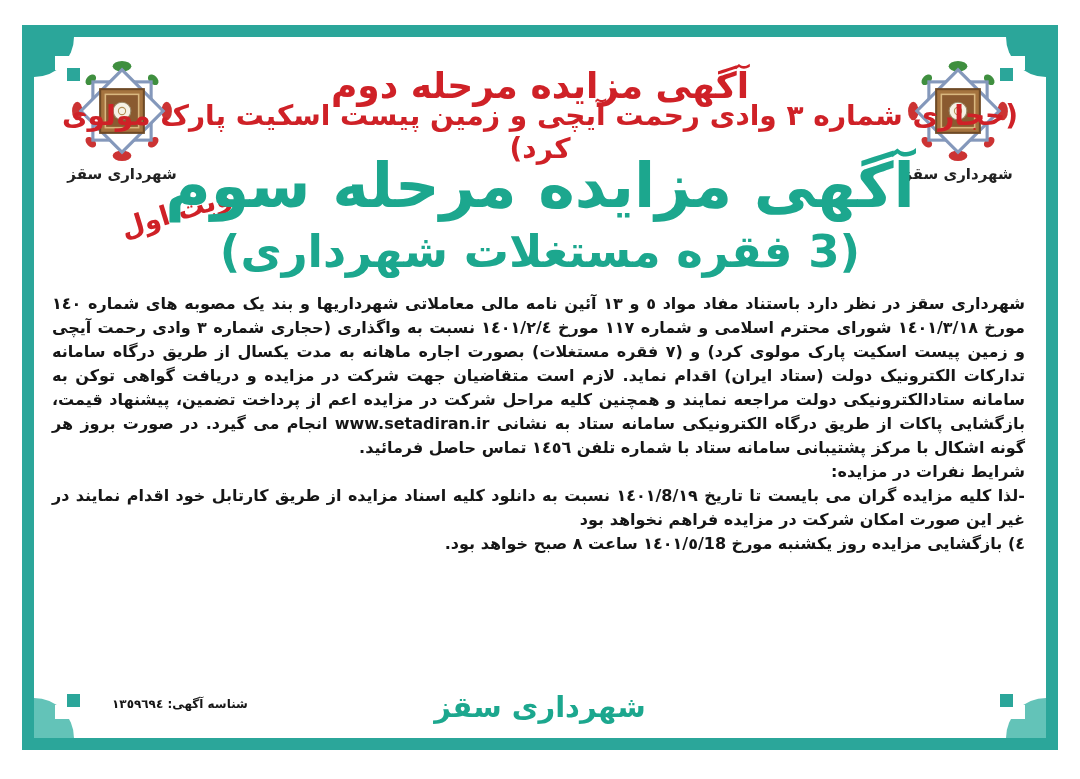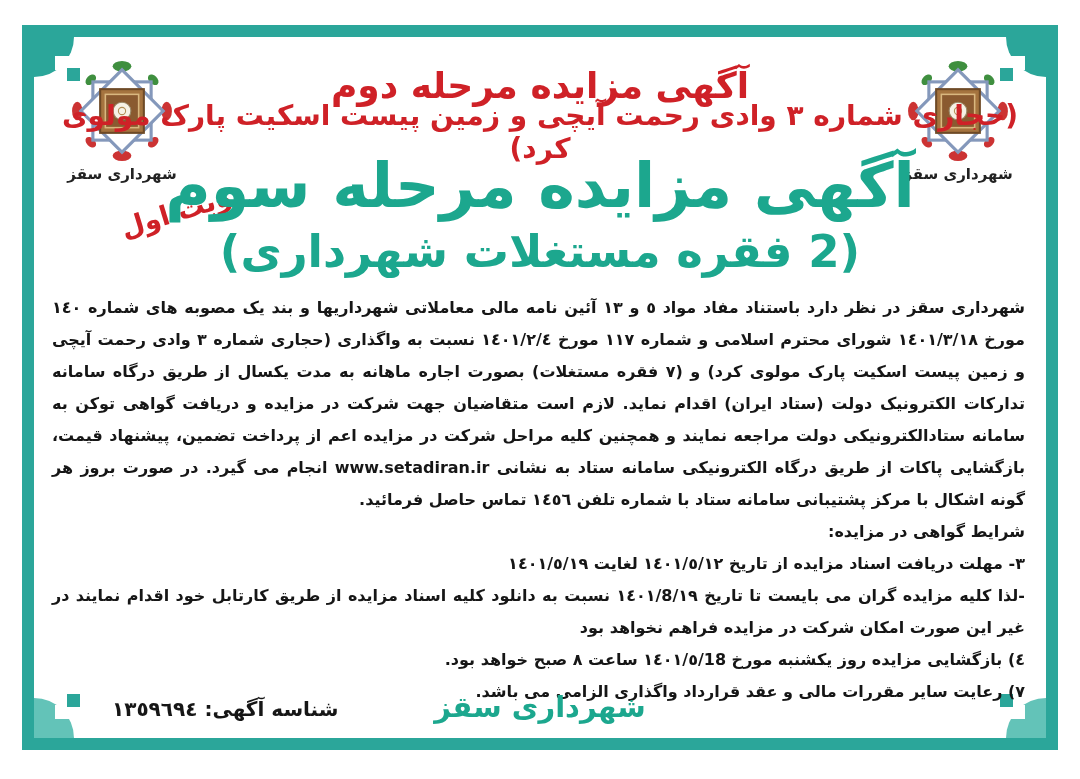--- a/index.html
+++ b/index.html
@@ -46,29 +46,29 @@
     transform:rotate(-17deg);
   }
   .logo{position:absolute;top:22px;width:140px;text-align:center;}
   .logo.right{right:18px;}
   .logo.left{left:18px;}
   .logo svg{width:104px;height:104px;display:block;margin:0 auto;}
   .logo .cap{font-size:15px;font-weight:bold;color:#222;margin-top:2px;}
   
   .bodytxt{
     position:absolute;left:52px;right:55px;top:292px;
-    color:#161616;font-size:16px;font-weight:bold;line-height:32px;
+    color:#161616;font-size:16px;font-weight:bold;line-height:24px;
     text-align:justify;
   }
   .bodytxt p{margin:0;}
   .bodytxt p.line{text-align:right;}
   
   .ad-id{
     position:absolute;left:112px;top:697px;
-    font-size:20px;font-weight:bold;color:#161616;direction:rtl;
+    font-size:12px;font-weight:bold;color:#161616;direction:rtl;
   }
   .footer-org{
     position:absolute;left:0;right:0;top:690px;text-align:center;
     color:#1ca78e;font-size:29px;font-weight:bold;
   }
 </style>
 </head>
 <body>
 
 <div class="frame"></div>
@@ -138,26 +138,24 @@
       <circle cx="50" cy="50" r="8.5" fill="#f6f1e5" stroke="#9a8a6a" stroke-width="1"></circle>
       <circle cx="50" cy="50" r="3.5" fill="none" stroke="#b08d55" stroke-width="1"></circle>
     </svg>
     <div class="cap">شهرداری سقز</div>
   </div>
 
   <div class="title-red-1">آگهی مزایده مرحله دوم</div>
   <div class="title-red-2">(حجاری شماره ٣ وادی رحمت آیچی و زمین پیست اسکیت پارک مولوی کرد)</div>
   <div class="note-rot">نوبت اول</div>
   <div class="title-green-1">آگهی مزایده مرحله سوم</div>
-  <div class="title-green-2">(2 فقره مستغلات شهرداری)</div>
+  <div class="title-green-2">(3 فقره مستغلات شهرداری)</div>
 </div>
 
 <div class="bodytxt">
   <p>شهرداری سقز در نظر دارد باستناد مفاد مواد ٥ و ١٣ آئین نامه مالی معاملاتی شهرداریها و بند یک مصوبه های شماره ١٤٠ مورخ ١٤٠١/٣/١٨ شورای محترم اسلامی و شماره ١١٧ مورخ ١٤٠١/٢/٤ نسبت به واگذاری (حجاری شماره ٣ وادی رحمت آیچی و زمین پیست اسکیت پارک مولوی کرد) و (٧ فقره مستغلات) بصورت اجاره ماهانه به مدت یکسال از طریق درگاه سامانه تدارکات الکترونیک دولت (ستاد ایران) اقدام نماید. لازم است متقاضیان جهت شرکت در مزایده و دریافت گواهی توکن به سامانه ستادالکترونیکی دولت مراجعه نمایند و همچنین کلیه مراحل شرکت در مزایده اعم از پرداخت تضمین، پیشنهاد قیمت، بازگشایی پاکات از طریق درگاه الکترونیکی سامانه ستاد به نشانی www.setadiran.ir انجام می گیرد. در صورت بروز هر گونه اشکال با مرکز پشتیبانی سامانه ستاد با شماره تلفن ١٤٥٦ تماس حاصل فرمائید.</p>
-  <p class="line">شرایط گواهی در مزایده:</p>
-  <p class="line">٣- مهلت دریافت اسناد مزایده از تاریخ ١٤٠١/٥/١٢ لغایت ١٤٠١/٥/١٩</p>
+  <p class="line">شرایط نفرات در مزایده:</p>
   <p>-لذا کلیه مزایده گران می بایست تا تاریخ ١٤٠١/8/١٩ نسبت به دانلود کلیه اسناد مزایده از طریق کارتابل خود اقدام نمایند در غیر این صورت امکان شرکت در مزایده فراهم نخواهد بود</p>
   <p class="line">٤) بازگشایی مزایده روز یکشنبه مورخ ١٤٠١/٥/18 ساعت ٨ صبح خواهد بود.</p>
-  <p class="line">٧) رعایت سایر مقررات مالی و عقد قرارداد واگذاری الزامی می باشد.</p>
 </div>
 
 <div class="ad-id">شناسه آگهی: ١٣٥٩٦٩٤</div>
 <div class="footer-org">شهرداری سقز</div>
 
 </body></html>

